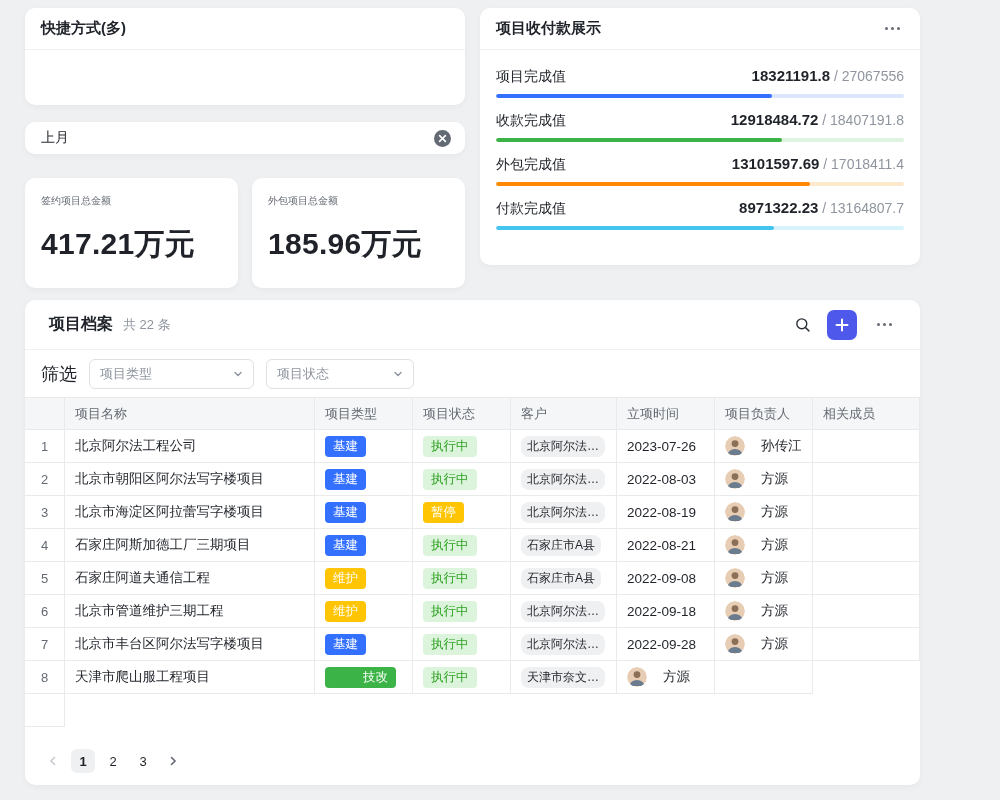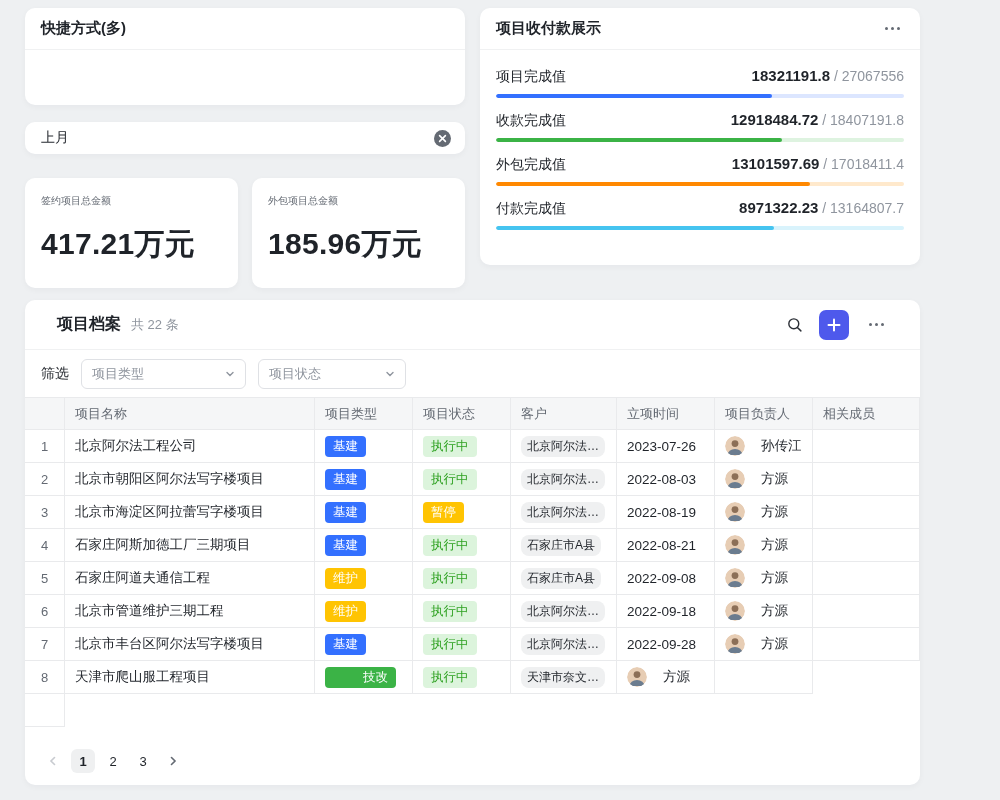--- a/index.html
+++ b/index.html
@@ -43,31 +43,31 @@
   .prog-list { padding:8px 16px 0 16px; }
   .prog-row { padding:9px 0 4px 0; }
   .prog-top { display:flex; align-items:baseline; justify-content:space-between;text-align:center; }
   .prog-label { font-size:14px; color:#1f2329; }
   .prog-nums { font-size:14px; color:#8f959e; }
   .prog-nums b { color:#1f2329; font-size:15px; font-weight:700; }
   .prog-track { height:4px; border-radius:3px; margin-top:8px; overflow:hidden; }
   .prog-fill { height:100%; border-radius:3px; }
   
   .tablecard { left:25px; top:300px; width:895px; height:485px; }
-  .tc-head { height:50px; display:flex; align-items:center; padding:0 32px; border-bottom:1px solid #f0f1f2; }
+  .tc-head { height:50px; display:flex; align-items:center; padding:0 24px; border-bottom:1px solid #f0f1f2; }
   .tc-title { font-size:16px; font-weight:700; }
   .tc-count { font-size:13px; color:#8f959e; margin-left:10px; }
   .tc-actions { margin-left:auto; display:flex; align-items:center; gap:16px; }
   .icon-btn { display:flex; align-items:center; justify-content:center; cursor:pointer; }
   .add-btn { width:30px; height:30px; border-radius:7px; display:flex; align-items:center; justify-content:center; cursor:pointer; }
   .dots { display:flex; gap:3px; align-items:center; cursor:pointer; padding:4px; }
   .dots i { width:3px; height:3px; border-radius:50%; background:#646a73; display:block; }
   
   .filter-row { height:47px; display:flex; align-items:center; gap:12px; padding:0 16px; }
-  .filter-label { font-size:14px; }
+  .filter-label { font-size:18px; }
   .select {
     height:30px; border:1px solid #dfe1e5; border-radius:6px;
     display:flex; align-items:center; justify-content:space-between;
     padding:0 10px; color:#8f959e; font-size:13px; cursor:pointer; background:#fff;
   }
   .select.s1 { width:165px; }
   .select.s2 { width:148px; }
   
   .tgrid { display:grid; grid-template-columns:40px 250px 98px 98px 106px 98px 98px auto; }
   .thead { background:#701a75; border-top:1px solid #e9eaec; }

